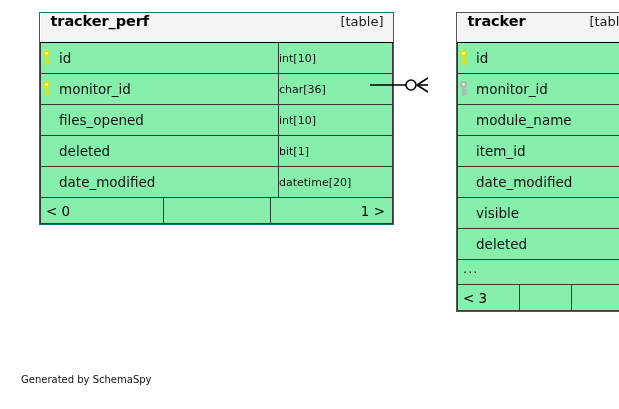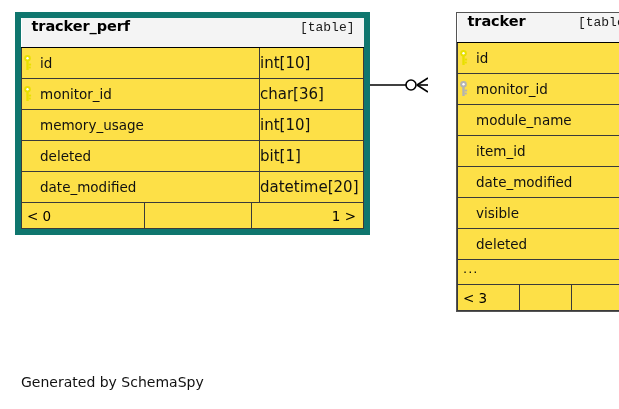--- a/index.html
+++ b/index.html
@@ -22,33 +22,33 @@
     inset: 0;
   }
 
   
   .table-node {
     position: absolute;
     background: #ffffff;
     box-sizing: border-box;
     border-collapse: collapse;
   }
-  .table-node.focus   { border: 6px solid #0f766e; }
+  .table-node.focus   { border: 1px solid #0f766e; margin-left: 24px; }
   .table-node.related { border: 1.5px solid #555555; }
 
   .tn-inner {
     width: 100%;
     border-collapse: collapse;
     table-layout: fixed;
   }
   .tn-inner td {
     border: 1px solid #3a3a3a;
     padding: 0;
     vertical-align: middle;
-    background: #fde047;
+    background: #86efac;
   }
 
   
   .tn-header td {
     background: #f4f4f4;
     border-top: none;
     border-left: none;
     border-right: none;
     border-bottom: 1.5px solid #000000;
     height: 29px;
@@ -62,42 +62,41 @@
   }
   .tn-title {
     font-weight: bold;
     font-size: 14.5px;
     color: #000000;
     letter-spacing: -0.1px;
   }
   .tn-tag {
     font-size: 13px;
     color: #1a1a1a;
-    font-family: Liberation Mono, monospace;
   }
 
   
   .tn-row td { height: 30px; }
   .tn-name-cell {
     padding: 0 4px 0 8px;
   }
   .tn-name-wrap {
     display: flex;
     align-items: center;
     height: 30px;
     gap: 5px;
   }
   .tn-colname {
     font-size: 13.5px;
     color: #111111;
     white-space: nowrap;
   }
   .tn-type-cell {
     padding: 0 4px 0 5px;
-    font-size: 15px;
+    font-size: 11px;
     color: #111111;
     white-space: nowrap;
   }
 
   
   .keyslot {
     width: 13px;
     height: 16px;
     flex: 0 0 13px;
     display: inline-block;
@@ -136,21 +135,21 @@
     top: 70px;
     width: 58px;
     height: 30px;
   }
 
   
   .caption {
     position: absolute;
     left: 21px;
     top: 374px;
-    font-size: 14px;
+    font-size: 10px;
     color: #111111;
   }
 </style>
 </head>
 <body>
 
 <div class="canvas">
 
   <div class="table-node focus" id="node-focus" style="left:15px; top:12px; width:355px;">
     <table class="tn-inner">
@@ -198,21 +197,21 @@
                 </span>
                 <span class="tn-colname">monitor_id</span>
               </div>
             </td>
             <td class="tn-type-cell">char[36]</td>
           </tr>
           <tr class="tn-row">
             <td class="tn-name-cell">
               <div class="tn-name-wrap">
                 <span class="keyslot"></span>
-                <span class="tn-colname">memory_usage</span>
+                <span class="tn-colname">files_opened</span>
               </div>
             </td>
             <td class="tn-type-cell">int[10]</td>
           </tr>
           <tr class="tn-row">
             <td class="tn-name-cell">
               <div class="tn-name-wrap">
                 <span class="keyslot"></span>
                 <span class="tn-colname">deleted</span>
               </div>

